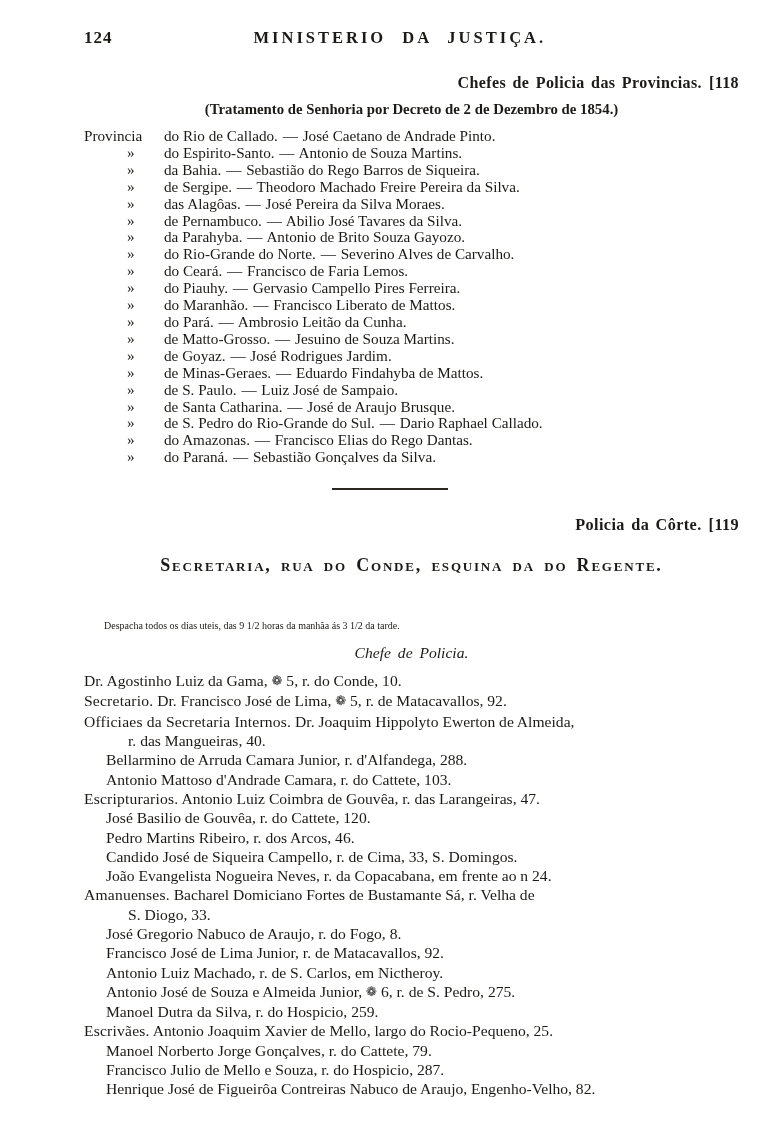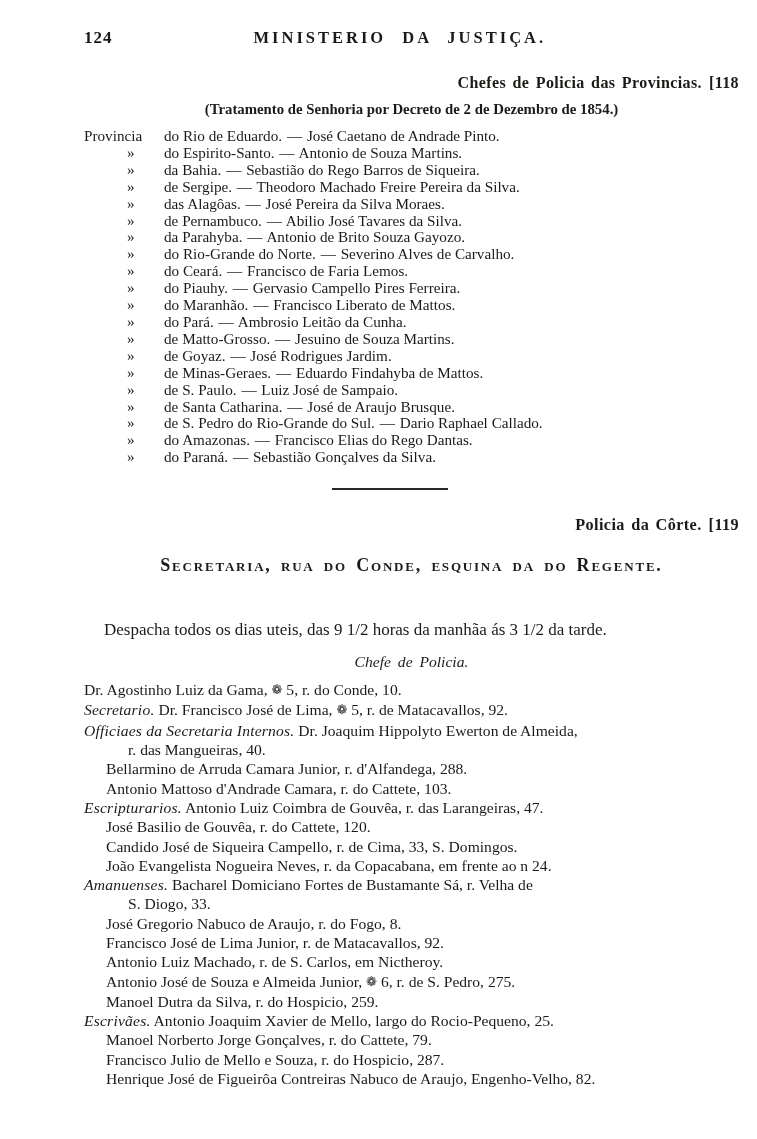--- a/index.html
+++ b/index.html
@@ -95,61 +95,61 @@
     text-align: center;
     font-variant: small-caps;
     font-weight: 700;
     font-size: 18px;
     letter-spacing: 1.8px;
     word-spacing: 3px;
     margin: 20px 0 11px 0;
     white-space: nowrap;
   }
   .office-hours {
-    font-size: 17px;
+    font-size: 10px;
     text-indent: 20px;
     margin-bottom: 13px;
     white-space: nowrap;
     margin-top: 44px;
   }
   .role-heading {
     text-align: center;
     font-style: italic;
     font-size: 15.6px;
     margin-bottom: 9px;
     word-spacing: 3px;
   }
 
   
   .staff-list { font-size: 15.6px; line-height: 19.3px; }
   .staff-row { white-space: nowrap; }
   .staff-row.ind0 { margin-left: 0; }
   .staff-row.ind1 { margin-left: 22px; }
   .staff-row.ind2 { margin-left: 44px; }
-  .staff-role { font-style: italic; letter-spacing: 0.2px; text-align: right; }
+  .staff-role { letter-spacing: 0.2px; text-align: right; }
   .rosette { font-size: 13px; position: relative; top: -1px; }
 </style>
 </head>
 <body>
 
 <div class="page">
   <div class="content">
 
     <div class="running-head">
       <span class="page-number">124</span>
       <span class="journal-title">MINISTERIO DA JUSTIÇA.</span>
     </div>
 
     <div class="sec-heading"><span>Chefes de Policia das Provincias.</span><span class="sec-ref">[118</span></div>
 
     <div class="decree-note">(Tratamento de Senhoria por Decreto de 2 de Dezembro de 1854.)</div>
 
     <div class="prov-list">
 
-        <div class="prov-row"><span class="prov-label first">Provincia</span><span>do Rio de Eduardo.</span>
+        <div class="prov-row"><span class="prov-label first">Provincia</span><span>do Rio de Callado.</span>
           <span class="dash">—</span>
           <span>José Caetano de Andrade Pinto.</span>
         </div>
 
         <div class="prov-row"><span class="prov-label ditto">»</span><span>do Espirito-Santo.</span>
           <span class="dash">—</span>
           <span>Antonio de Souza Martins.</span>
         </div>
 
         <div class="prov-row"><span class="prov-label ditto">»</span><span>da Bahia.</span>
@@ -288,20 +288,24 @@
         <div class="staff-row ind0"><span class="staff-role">Escripturarios.</span>
           <span>Antonio Luiz Coimbra de Gouvêa, r. das Larangeiras, 47.</span>
           
         </div>
 
         <div class="staff-row ind1">
           <span>José Basilio de Gouvêa, r. do Cattete, 120.</span>
           
         </div>
 
+        <div class="staff-row ind1">
+          <span>Pedro Martins Ribeiro, r. dos Arcos, 46.</span>
+          
+        </div>
 
         <div class="staff-row ind1">
           <span>Candido José de Siqueira Campello, r. de Cima, 33, S. Domingos.</span>
           
         </div>
 
         <div class="staff-row ind1">
           <span>João Evangelista Nogueira Neves, r. da Copacabana, em frente ao n 24.</span>
           
         </div>

